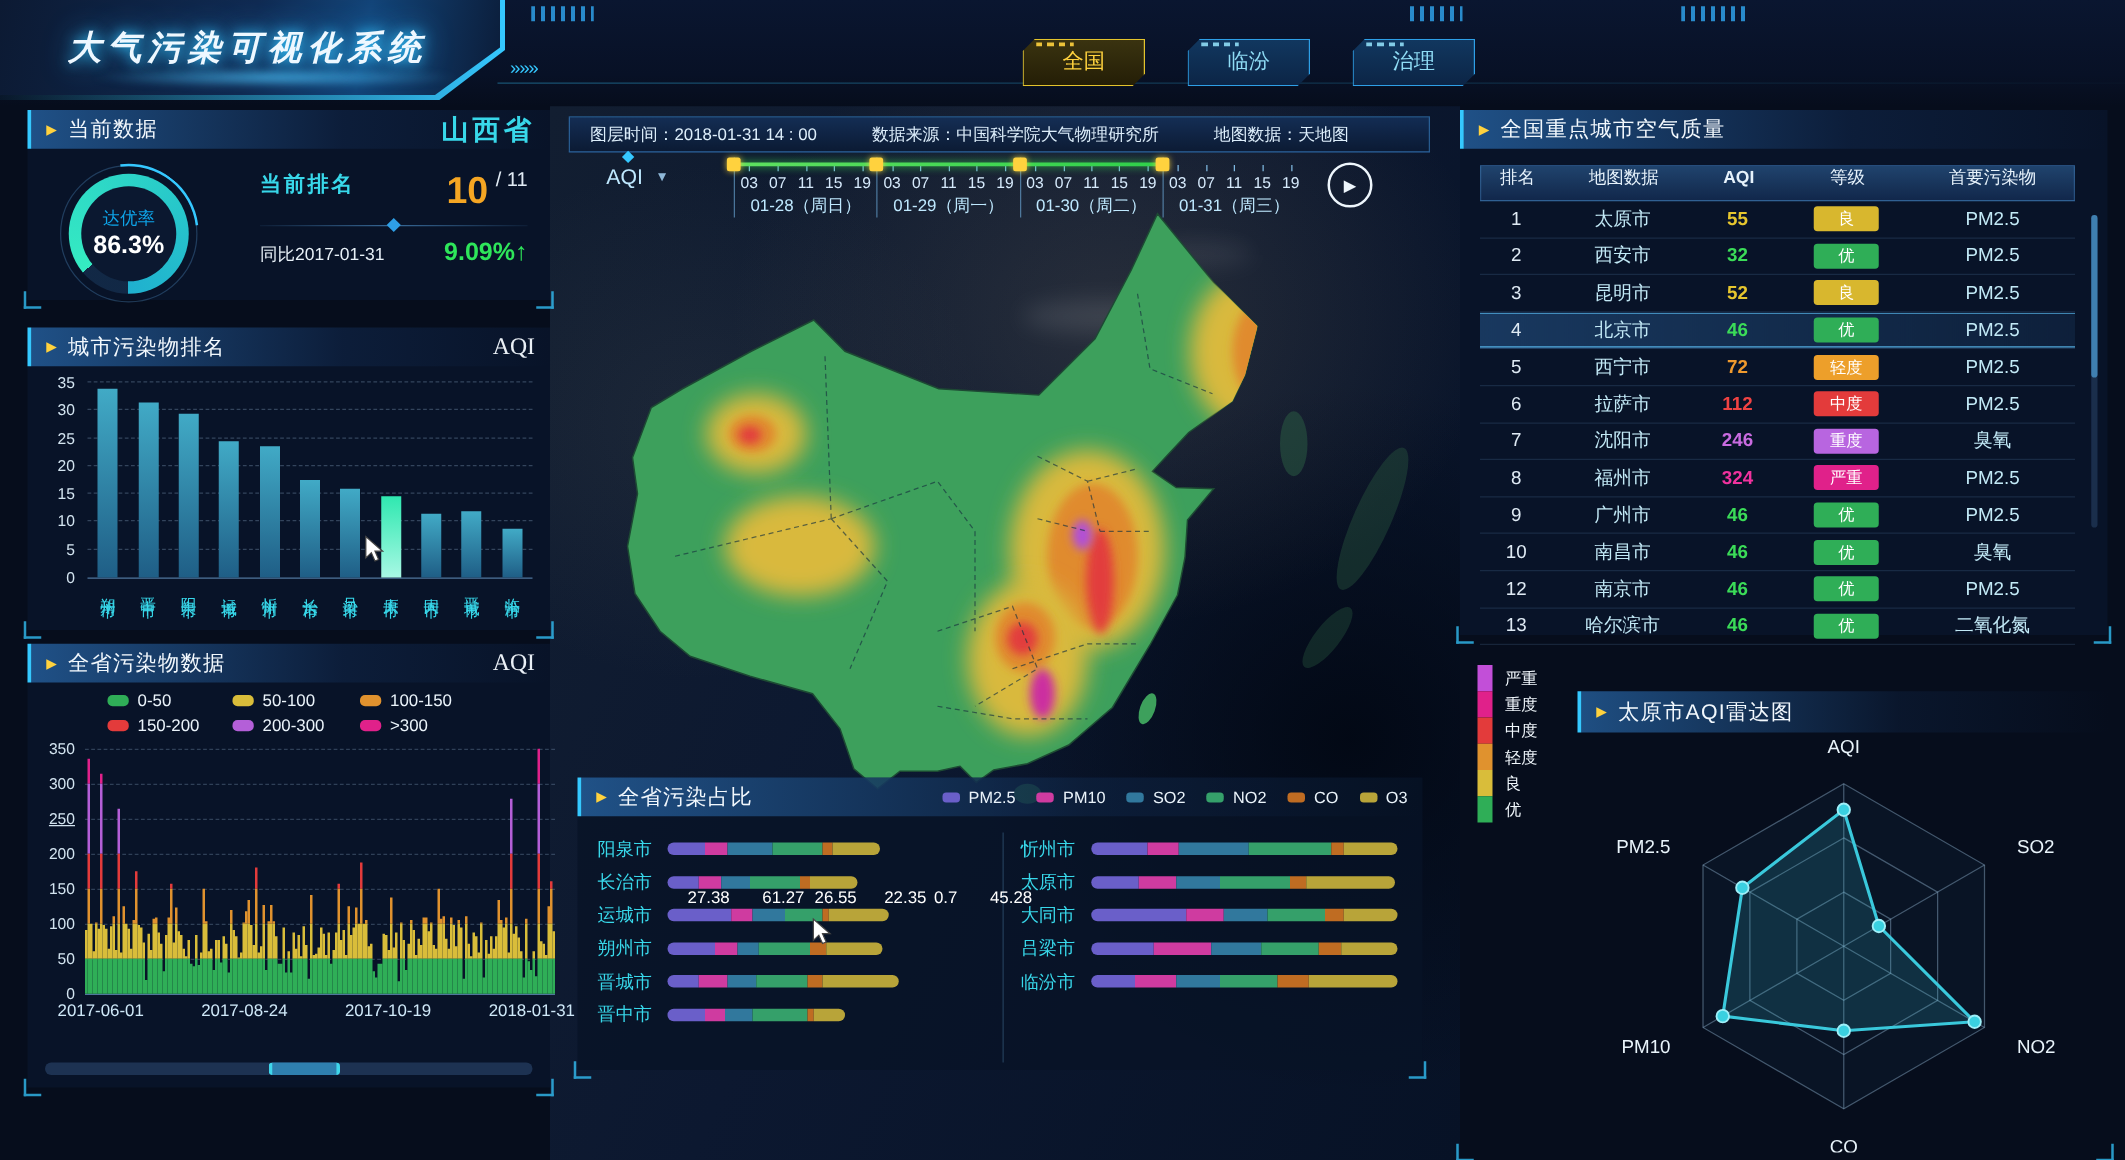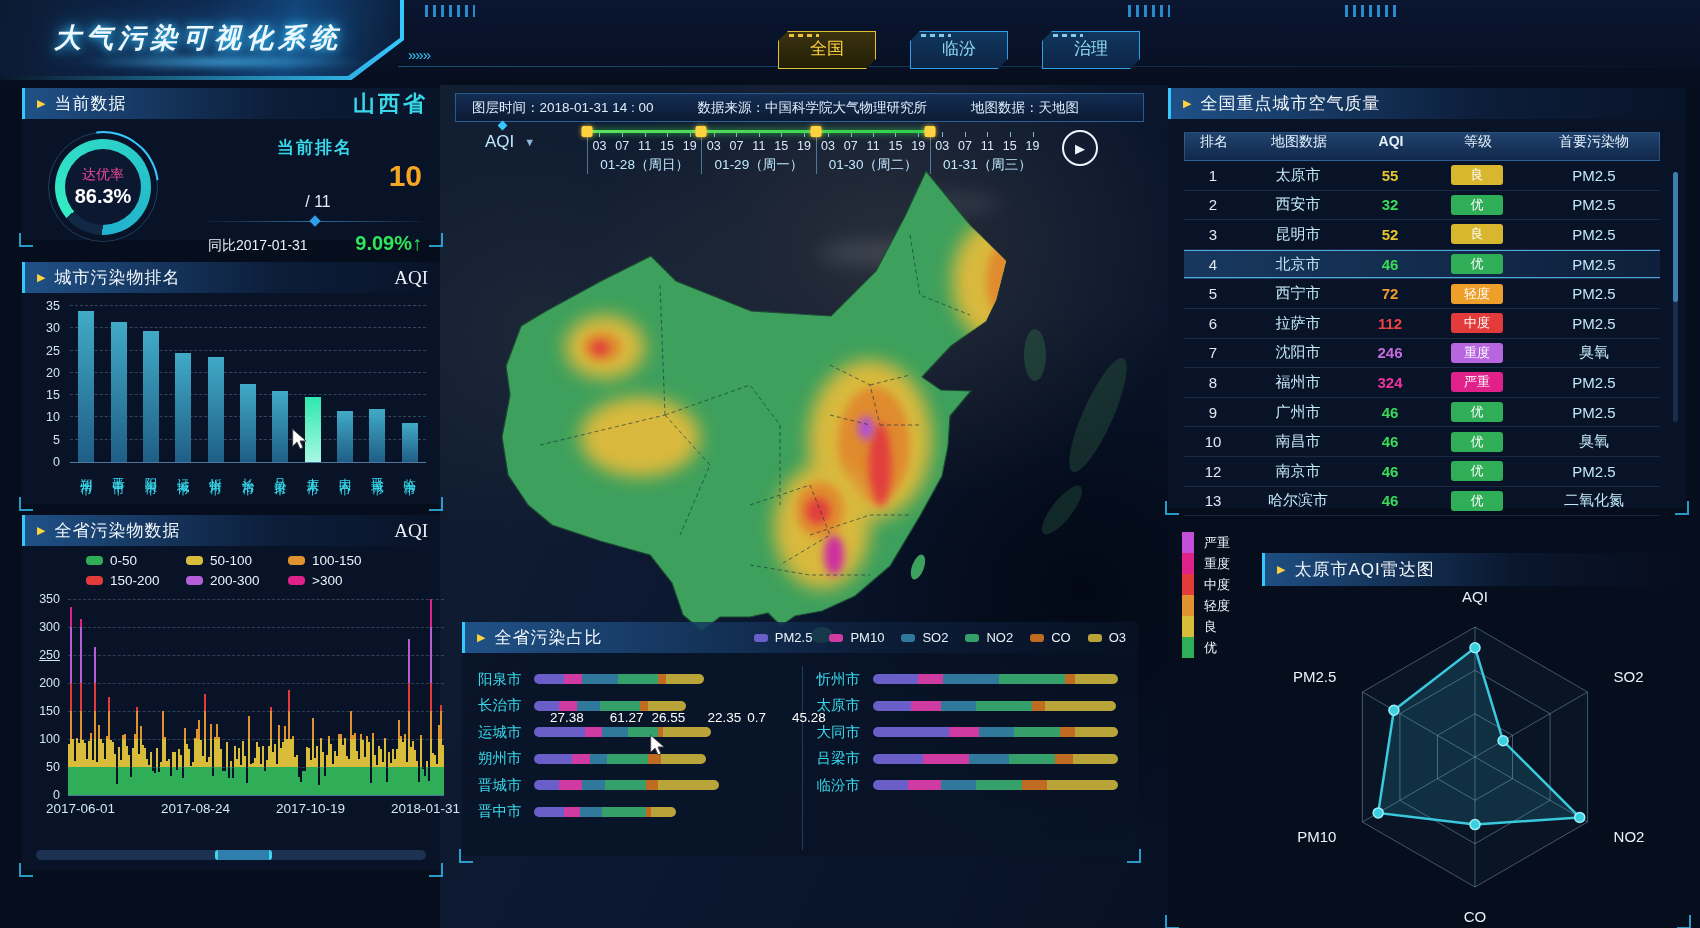--- a/index.html
+++ b/index.html
@@ -19,21 +19,21 @@
   .logo-title{position:absolute;left:54px;top:20px;font-size:27px;font-weight:bold;font-style:italic;
               letter-spacing:5px;color:#eef8ff;text-shadow:0 0 10px #35c8ff,0 0 24px #2e9fe6;}
   .logo-glow{position:absolute;left:70px;top:54px;width:300px;height:16px;border-radius:50%;
              background:radial-gradient(ellipse at 50% 50%,rgba(80,200,255,.75),rgba(80,200,255,0) 70%);filter:blur(3px);}
   .logo-arrows{position:absolute;left:408px;top:46px;color:#35c8ff;font-size:15px;letter-spacing:-1px;}
   .stripes{position:absolute;top:6px;left:16px;width:120px;height:10px;opacity:.6;
            background:repeating-linear-gradient(115deg,#2a6aa8 0 6px,transparent 6px 14px);}
   .ticks{position:absolute;top:5px;height:12px;opacity:.85;
          background:repeating-linear-gradient(90deg,#2e9fe6 0 3px,transparent 3px 8px);}
 
-  .nav{position:absolute;top:31px;left:778px;display:flex;gap:34px;}
+  .nav{position:absolute;top:31px;left:818px;display:flex;gap:34px;}
   .nav-btn{position:relative;width:96px;height:36px;line-height:34px;text-align:center;font-size:17px;
            color:#8fdcf5;cursor:pointer;border:1px solid #2e9fe6;background:linear-gradient(#11375f,#0c2546);
            clip-path:polygon(10px 0,100% 0,100% calc(100% - 10px),calc(100% - 10px) 100%,0 100%,0 10px);}
   .nav-btn .dash{position:absolute;top:2px;left:10px;width:30px;height:3px;opacity:.9;
            background:repeating-linear-gradient(90deg,currentColor 0 5px,transparent 5px 9px);}
   .nav-btn.active{color:#ffd23e;border-color:#e3c32c;background:linear-gradient(#3a3310,#241e06);}
 
   .clock{position:absolute;top:26px;left:1388px;display:flex;align-items:center;gap:14px;}
   .clock .rows{display:flex;flex-direction:column;gap:3px;}
   .clock .r1{display:flex;align-items:center;gap:10px;font-size:21px;font-weight:bold;color:#d9f1ff;}
@@ -64,24 +64,24 @@
   .corner::after{content:"";position:absolute;right:-3px;bottom:-7px;width:12px;height:12px;
                  border-right:2px solid #35c8ff;border-bottom:2px solid #35c8ff;opacity:.75;}
 
   
   .gauge{position:absolute;left:26px;top:44px;width:110px;height:110px;}
   .gauge-outer{position:absolute;inset:0;border-radius:50%;border:1px solid rgba(90,160,220,.3);}
   .gauge-arc{position:absolute;inset:-1px;border-radius:50%;border:2px solid transparent;border-top-color:#35c8ff;transform:rotate(38deg);}
   .gauge-ring{position:absolute;inset:7px;border-radius:50%;}
   .gauge-hole{position:absolute;inset:17px;border-radius:50%;background:#0b1830;
               display:flex;flex-direction:column;align-items:center;justify-content:center;gap:1px;}
-  .gauge-hole .gl{font-size:14px;color:#ec4899;}
+  .gauge-hole .gl{font-size:14px;color:#0ea5e9;}
   .gauge-hole .gv{font-size:20px;font-weight:bold;color:#fff;}
   .rankblock{position:absolute;left:186px;top:48px;right:18px;}
-  .rb-r1{display:flex;align-items:center;flex-direction:column;}
+  .rb-r1{display:flex;align-items:flex-start;}
   .rb-label{font-size:17px;font-weight:bold;color:#38d8ea;letter-spacing:2px;}
   .rb-val{margin-left:auto;font-size:30px;font-weight:bold;color:#f5a623;}
   .rb-tot{font-size:16px;color:#e2ecf5;margin-left:6px;}
   .rb-div{position:relative;height:1px;margin:10px 0;
           background:linear-gradient(90deg,rgba(80,150,210,.08),rgba(80,150,210,.65),rgba(80,150,210,.08));}
   .rb-div i{position:absolute;left:50%;top:-4px;width:8px;height:8px;background:#2e9fe6;transform:translateX(-50%) rotate(45deg);}
   .rb-r2{display:flex;align-items:baseline;}
   .rb-cmp{font-size:14px;color:#e8f1f8;}
   .rb-pct{margin-left:auto;font-size:20px;font-weight:bold;color:#2ee65a;}
 

